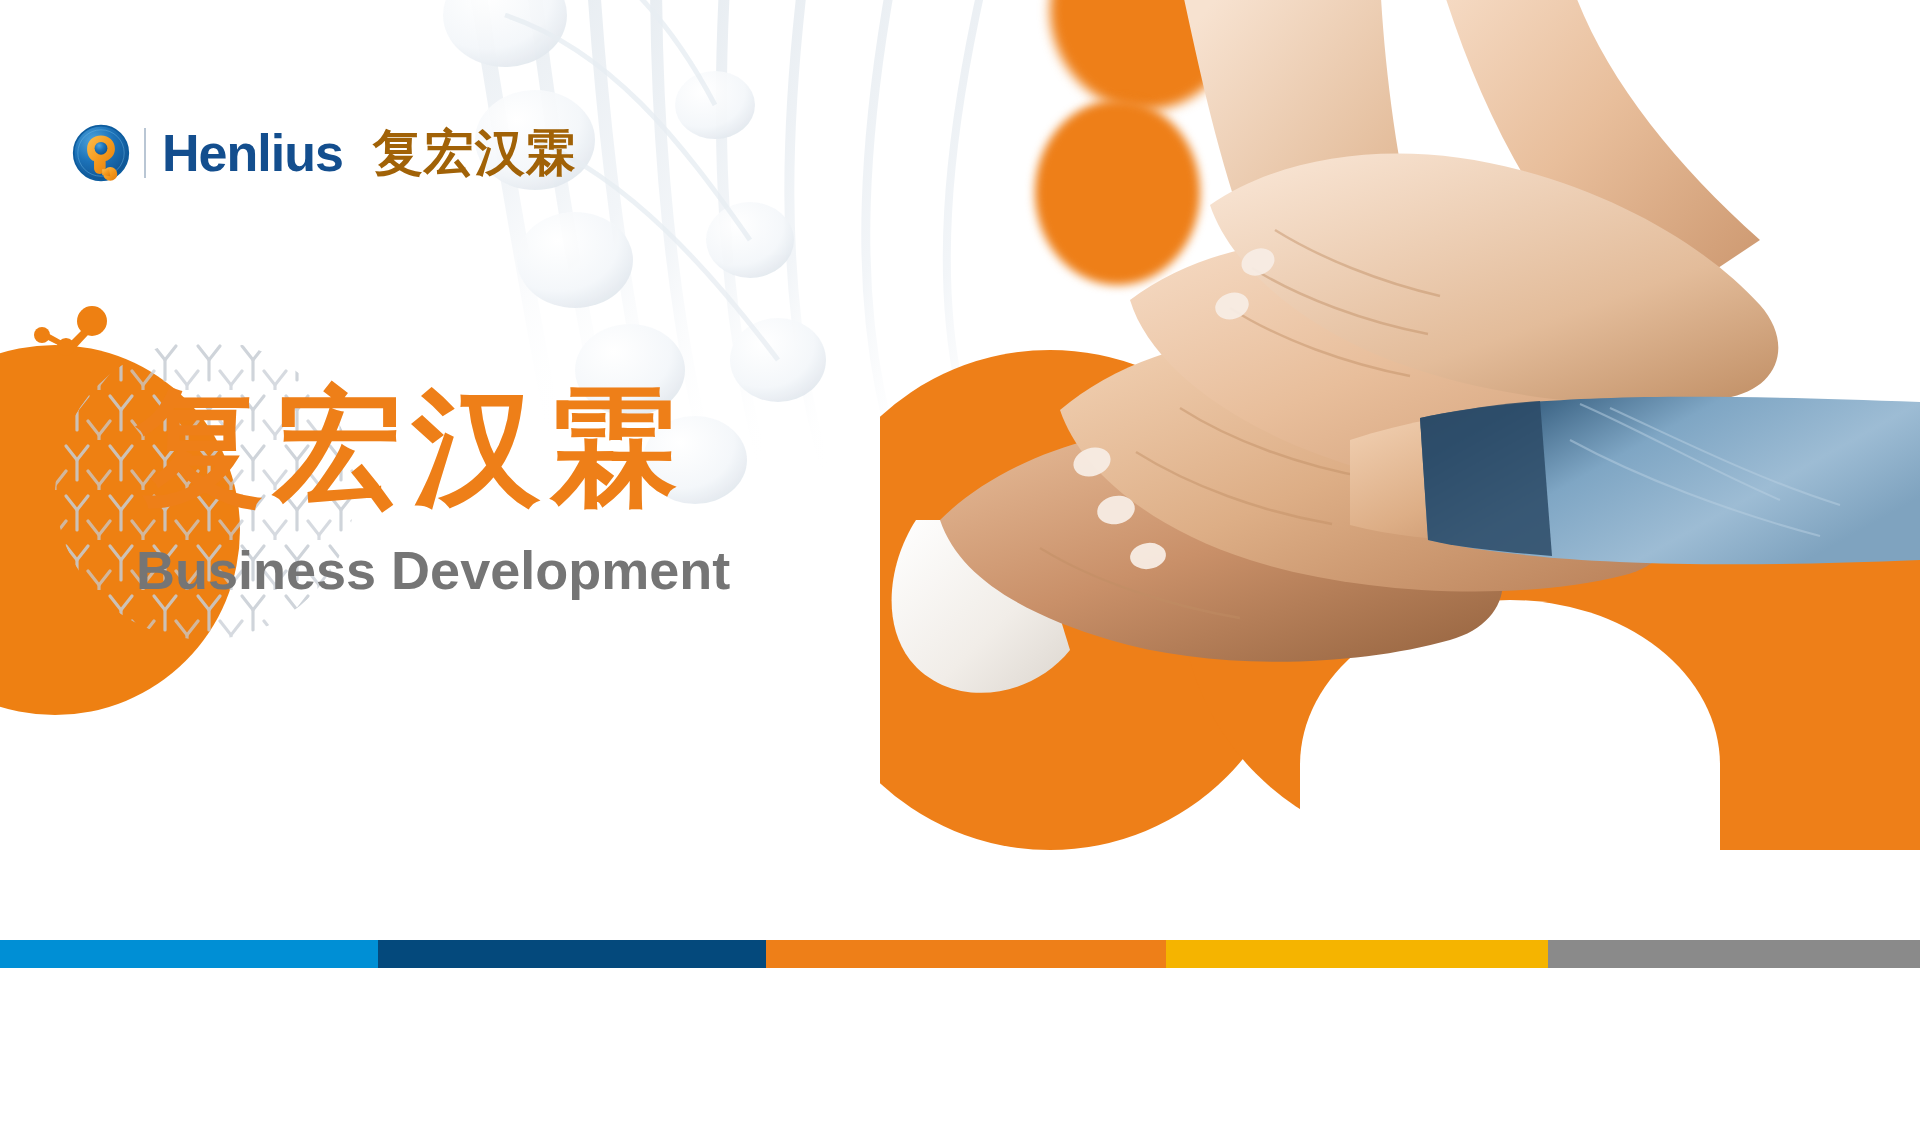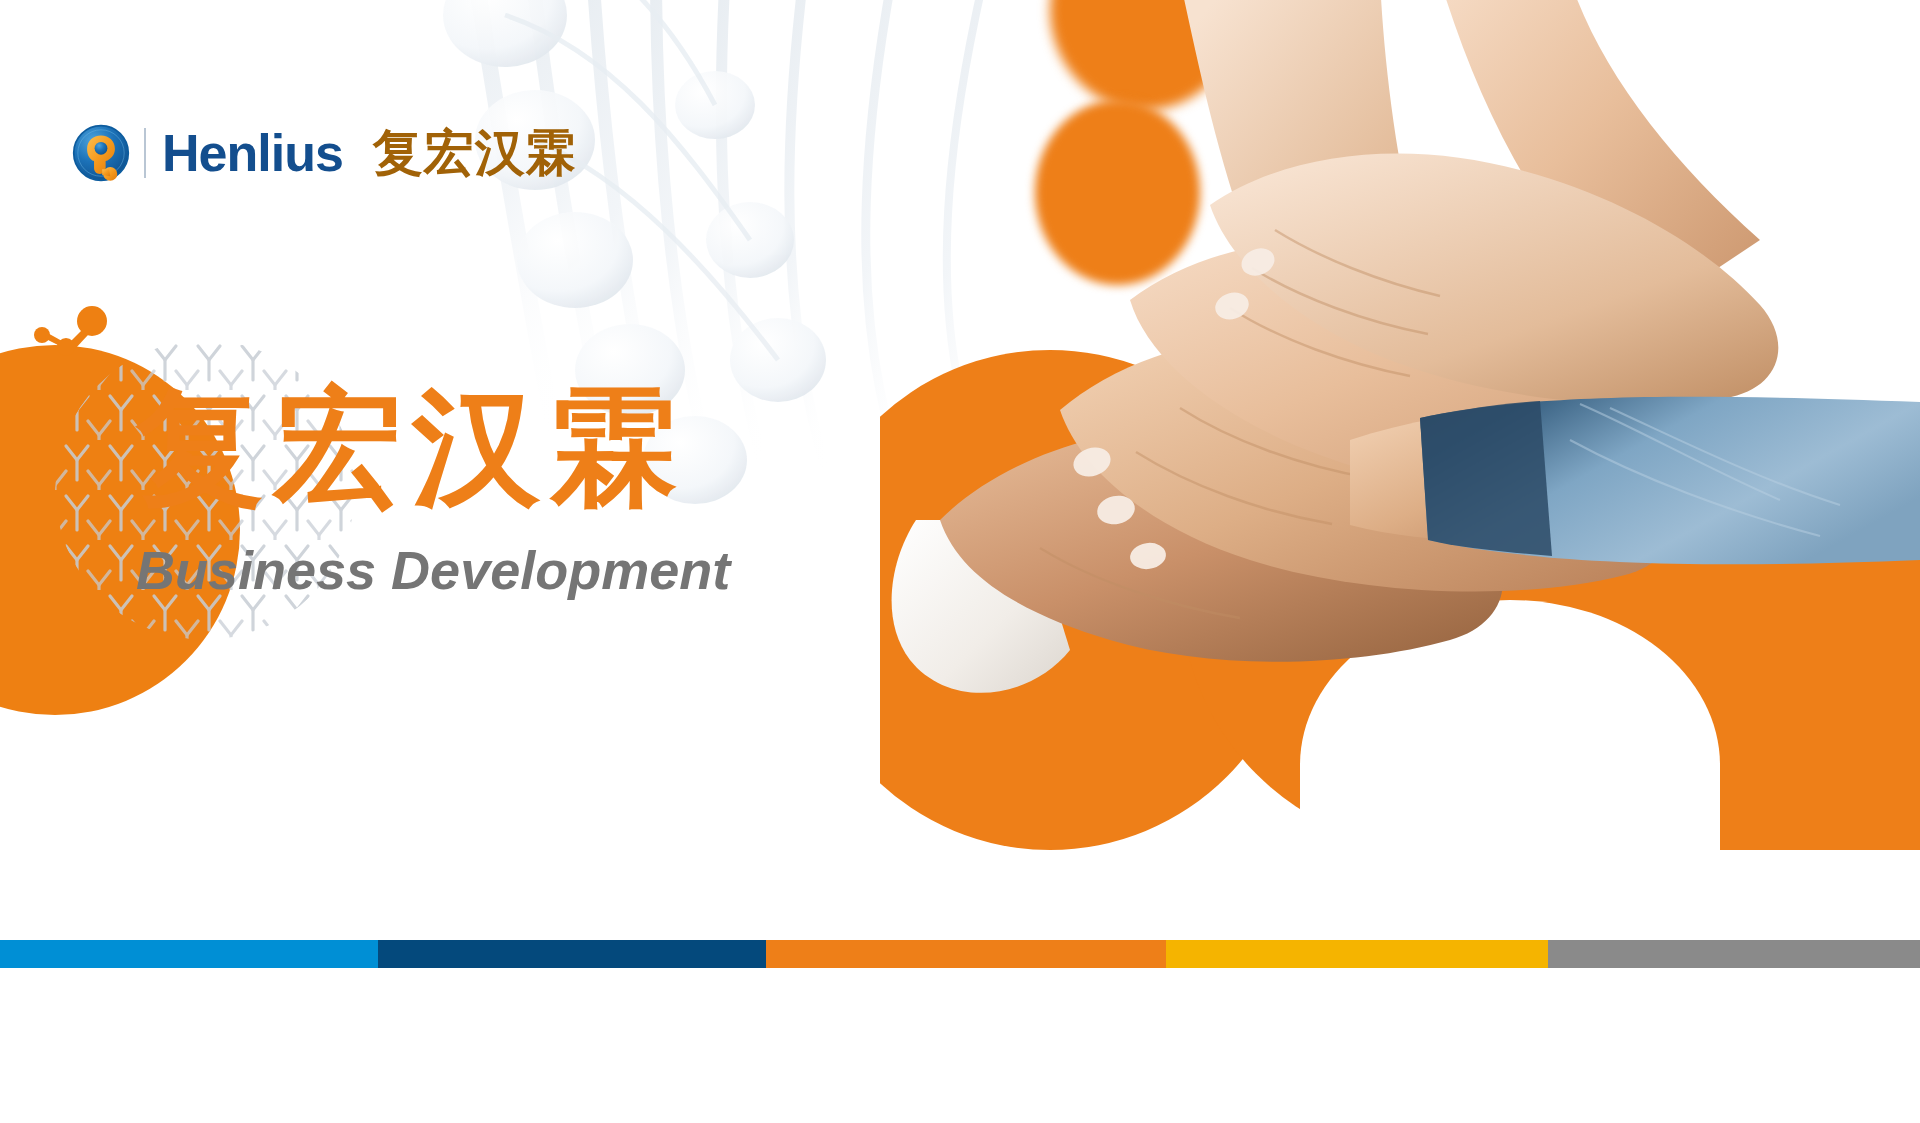--- a/index.html
+++ b/index.html
@@ -133,21 +133,20 @@
     font-weight:bold;
     color:#EE7F18;
     letter-spacing:10px;
     line-height:1.18;
     white-space:nowrap;
   }
   .title-en {
     font-family:"Liberation Sans", sans-serif;
     font-size:54px;
     font-weight:bold;
-    font-style:italic;
     color:#757575;
     letter-spacing:0px;
     margin-top:16px;
     white-space:nowrap;
   }
 
   
   .bottom-bar {
     position:absolute;
     left:0; bottom:0;

